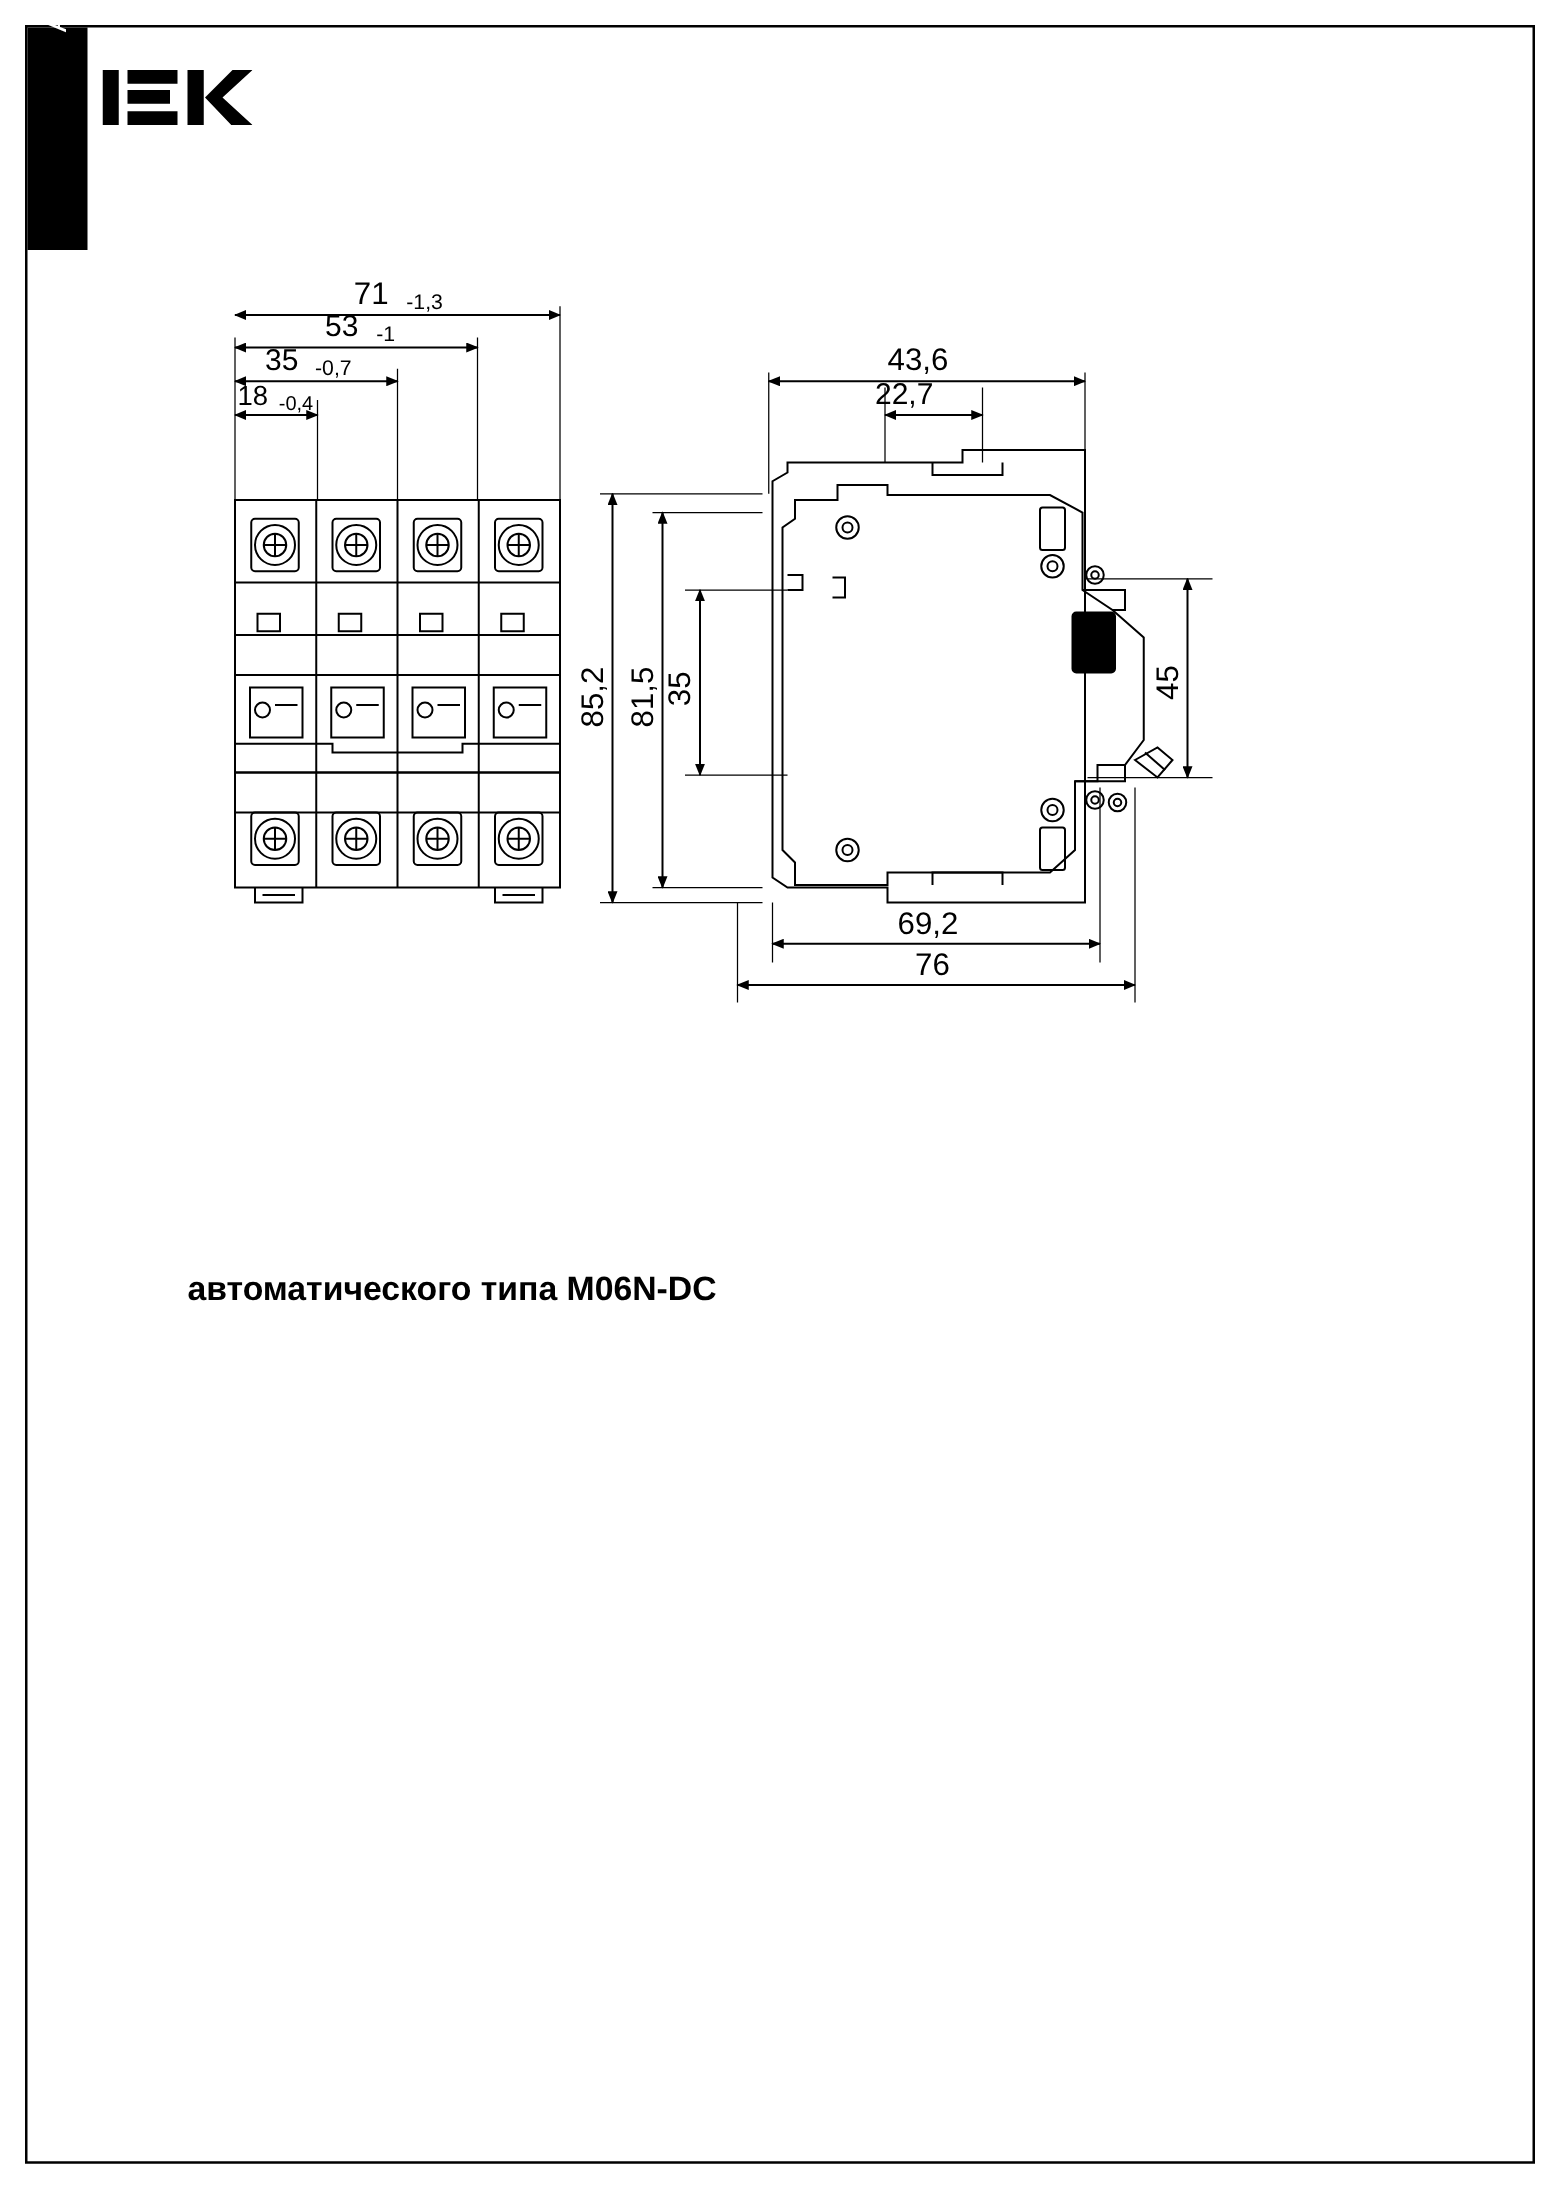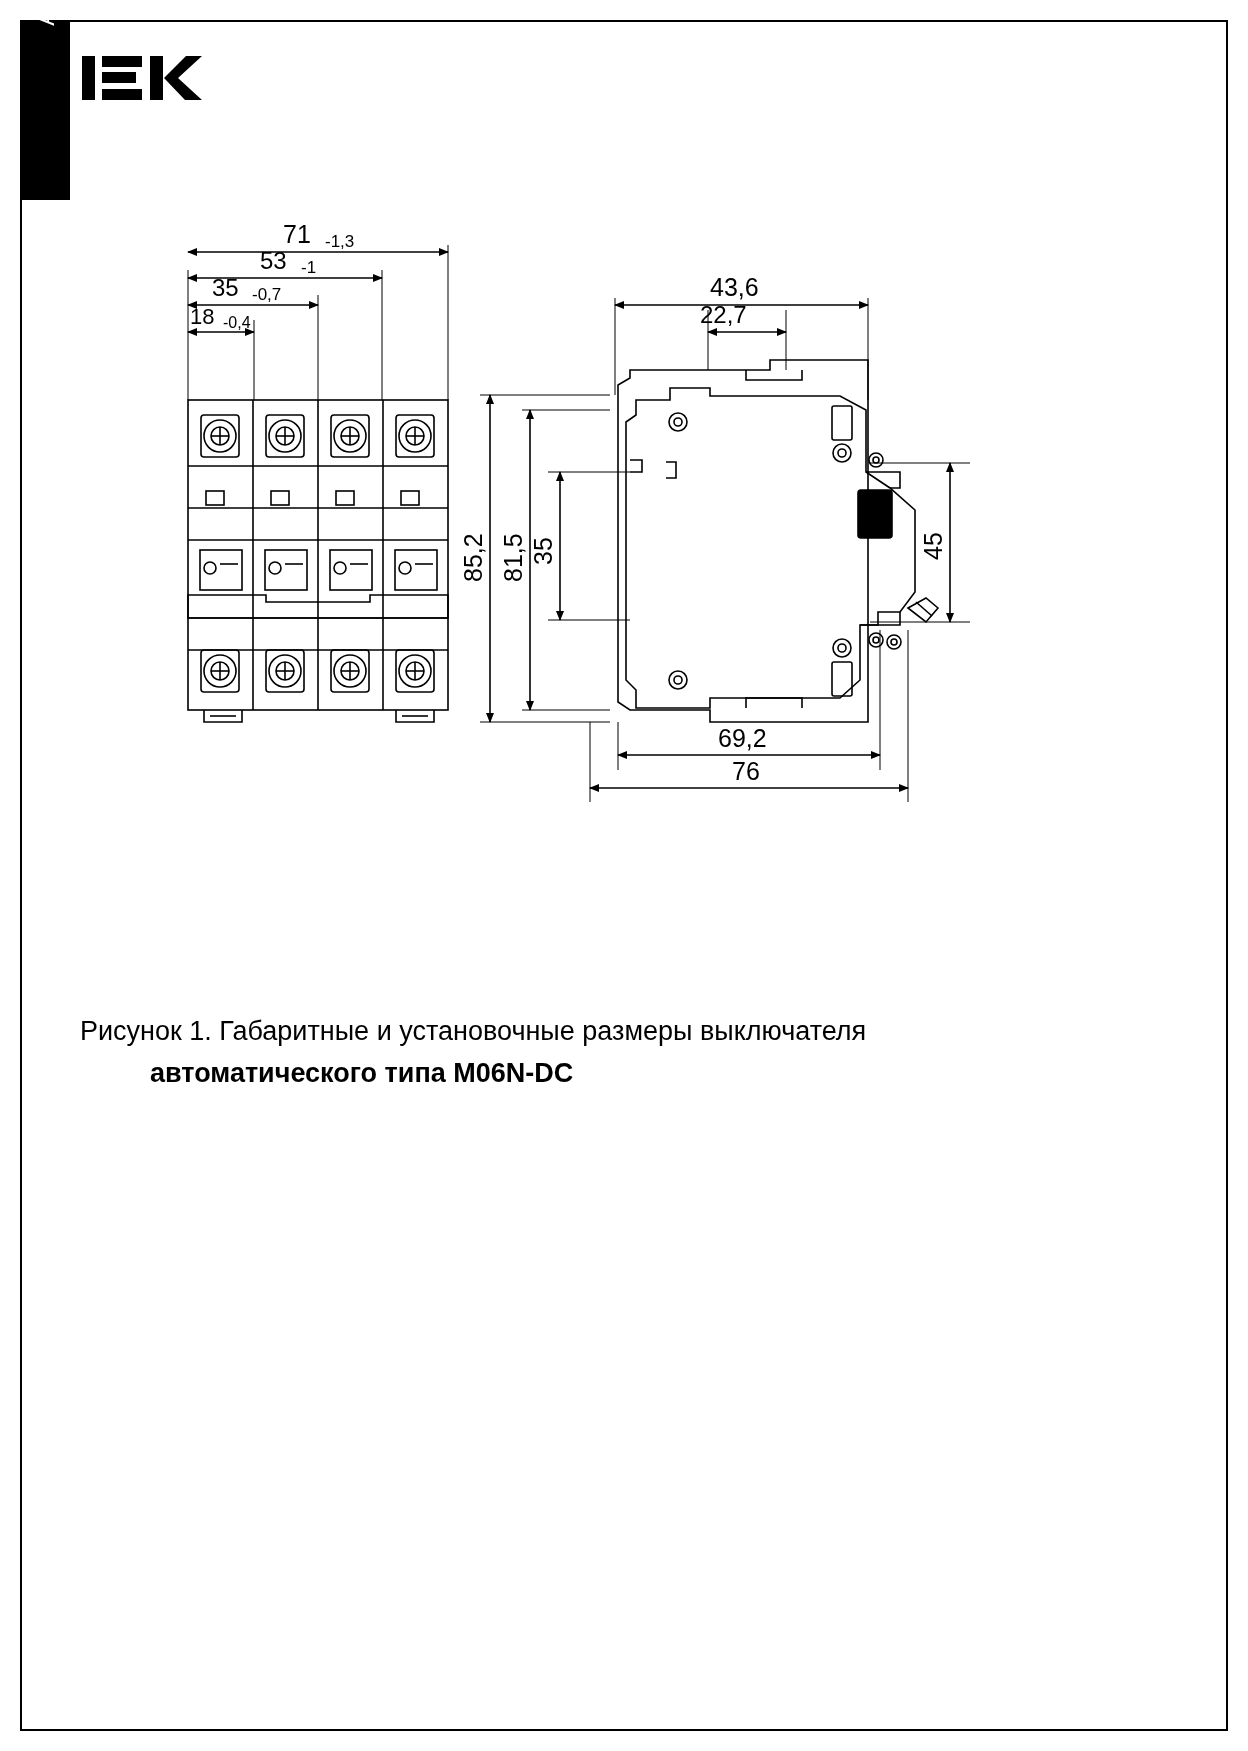--- a/index.html
+++ b/index.html
@@ -378,15 +378,14 @@
     <path d="M838 398 L856 388 L868 398 L856 412 Z"></path>
     <line x1="846" y1="392" x2="862" y2="406"></line>
 
     <path d="M676 160 L676 170 L732 170 L732 160"></path>
     <path d="M676 498 L676 488 L732 488 L732 498"></path>
   </g>
 </svg>
 </div>
 
 <div class="caption">
-  <span>Рисунок 1. Габаритные и установочные размеры выключателя</span>
   <span class="line2">автоматического типа M06N-DC</span>
 </div>
 
 </body></html>

